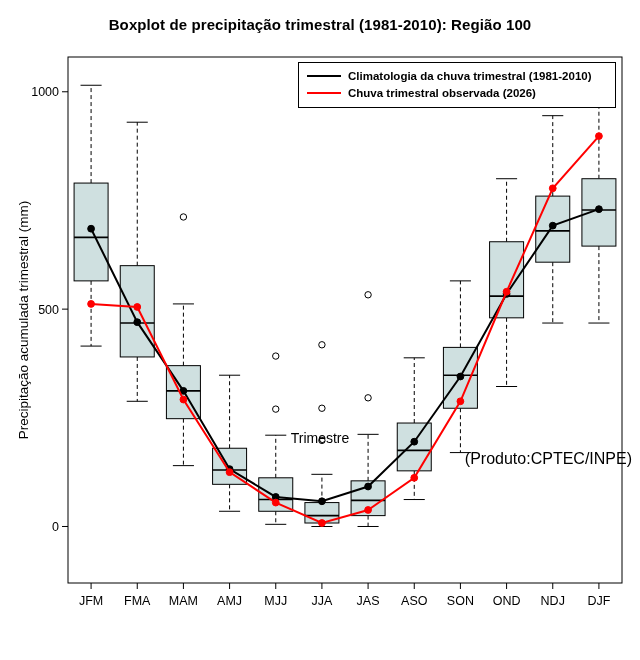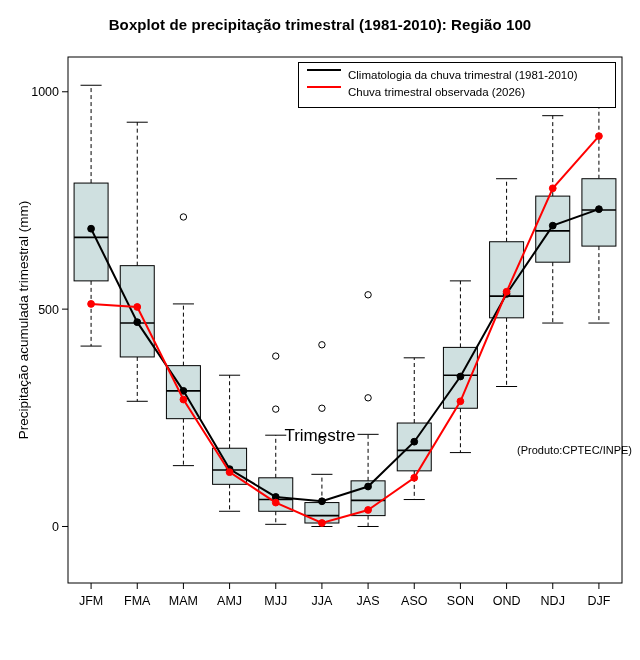--- a/index.html
+++ b/index.html
@@ -30,58 +30,60 @@
     font-weight: bold;
     letter-spacing: 0.1px;
   }
   #plot-svg {
     position: absolute;
     top: 0;
     left: 0;
   }
   .axis-label {
     position: absolute;
-    font-size: 17px;
+    font-size: 14px;
   }
   #xlabel {
     bottom: 22px;
     left: 0;
     width: 640px;
     text-align: center;
   }
   #ylabel {
     transform: rotate(-90deg);
     transform-origin: left top;
     left: 16px;
     top: 560px;
     width: 480px;
     text-align: center;
     font-size: 13.5px;
   }
   #credit {
     position: absolute;
     right: 8px;
-    bottom: 12px;
-    font-size: 11px;
+    bottom: 0;
+    font-size: 16px;
     margin-left: 20px;
   }
   .legend-box {
     position: absolute;
     left: 298px;
     top: 62px;
     width: 316px;
     height: 44px;
     border: 1px solid #000000;
     background: #ffffff;
   }
   .legend-row {
     position: absolute;
     left: 8px;
     height: 14px;
     display: flex;
+    align-items: center;
+    font-weight: bold;
   }
   .legend-row.r0 { top: 6px; }
   .legend-row.r1 { top: 23px; }
   .legend-line {
     width: 34px;
     height: 0;
     border-top-width: 2px;
     border-top-style: solid;
     margin-right: 7px;
   }

